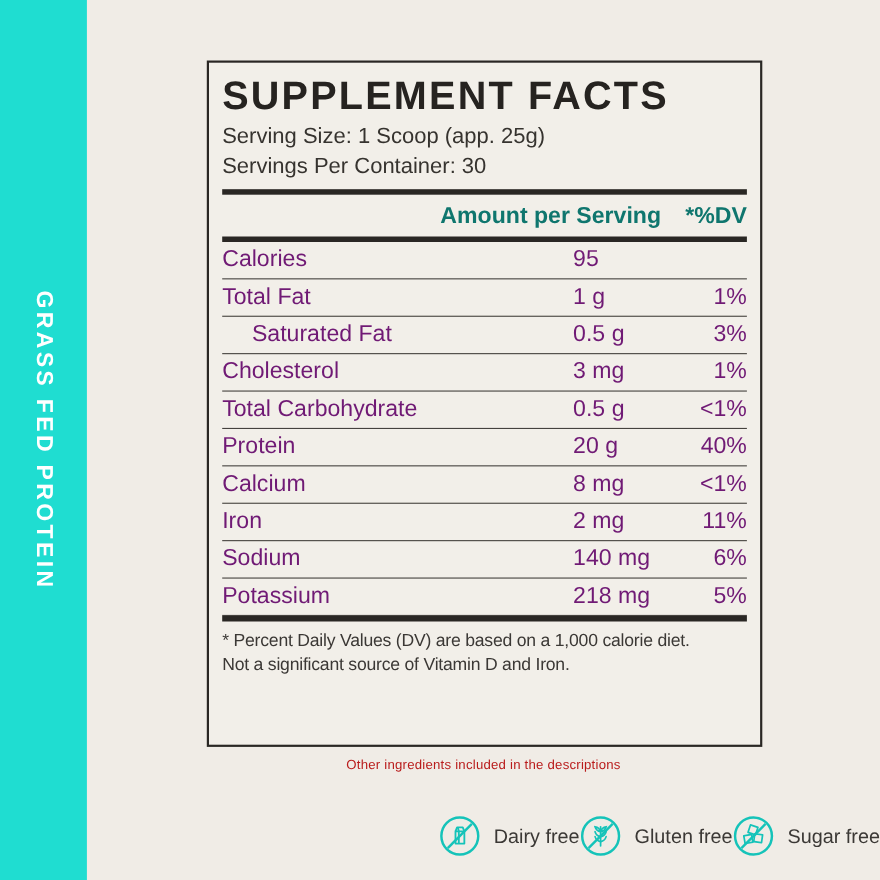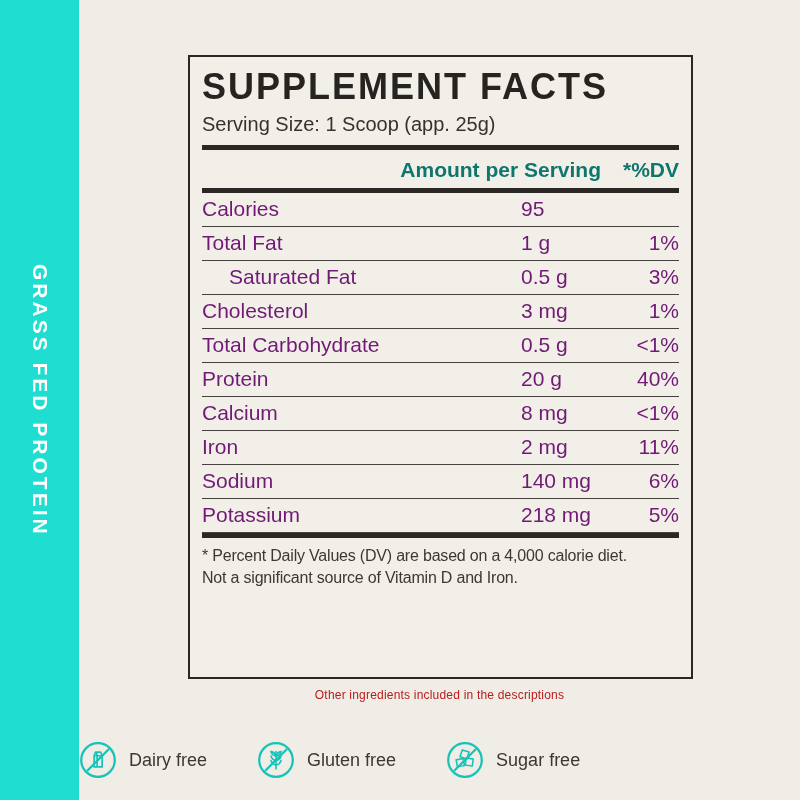--- a/index.html
+++ b/index.html
@@ -69,39 +69,40 @@
   }
   .footnote span { white-space: nowrap; display: block; }
   
   .other-note {
     position: absolute; left: 79px; right: 0; top: 688px;
     text-align: center; font-size: 12px; color: #b91c1c;
     letter-spacing: 0.2px;
   }
   .badges {
     position: absolute; left: 79px; right: 0; top: 741px;
-    display: flex; justify-content: flex-start; align-items: center; gap: 50px;
+    display: flex; justify-content: flex-end; align-items: center; 
   }
   .badge { display: flex; align-items: center; gap: 12px; }
   .badge-label { font-size: 18px; color: #3B3835; }
   .badge svg { display: block; }
   .icon-stroke { stroke: #15C3B9; fill: none; }
 </style>
 </head>
 <body>
 
 <div class="page">
 
   <aside class="sidebar">
     <div class="sidebar-label">GRASS FED PROTEIN</div>
   </aside>
 
   <section class="facts-box">
     <h1 class="panel-title">SUPPLEMENT FACTS</h1>
     <div class="serving-line">Serving Size: 1 Scoop (app. 25g)</div>
+    <div class="serving-line">Servings Per Container: 30</div>
 
     <div class="rule-thick rule-1"></div>
 
     <div class="thead">
       <span class="th-amount">Amount per Serving</span>
       <span class="th-dv">*%DV</span>
     </div>
 
     <div class="rule-thick"></div>
 
@@ -152,21 +153,21 @@
     </div>
     <div class="trow">
       <span class="c-label">Potassium</span>
       <span class="c-amt">218 mg</span>
       <span class="c-dv">5%</span>
     </div>
 
     <div class="rule-thick"></div>
 
     <p class="footnote">
-      <span>* Percent Daily Values (DV) are based on a 4,000 calorie diet.</span>
+      <span>* Percent Daily Values (DV) are based on a 1,000 calorie diet.</span>
       <span>Not a significant source of Vitamin D and Iron.</span>
     </p>
   </section>
 
   <div class="other-note">Other ingredients included in the descriptions</div>
 
   <div class="badges">
 
     <div class="badge">
       <svg width="38" height="38" viewBox="0 0 34 34">

